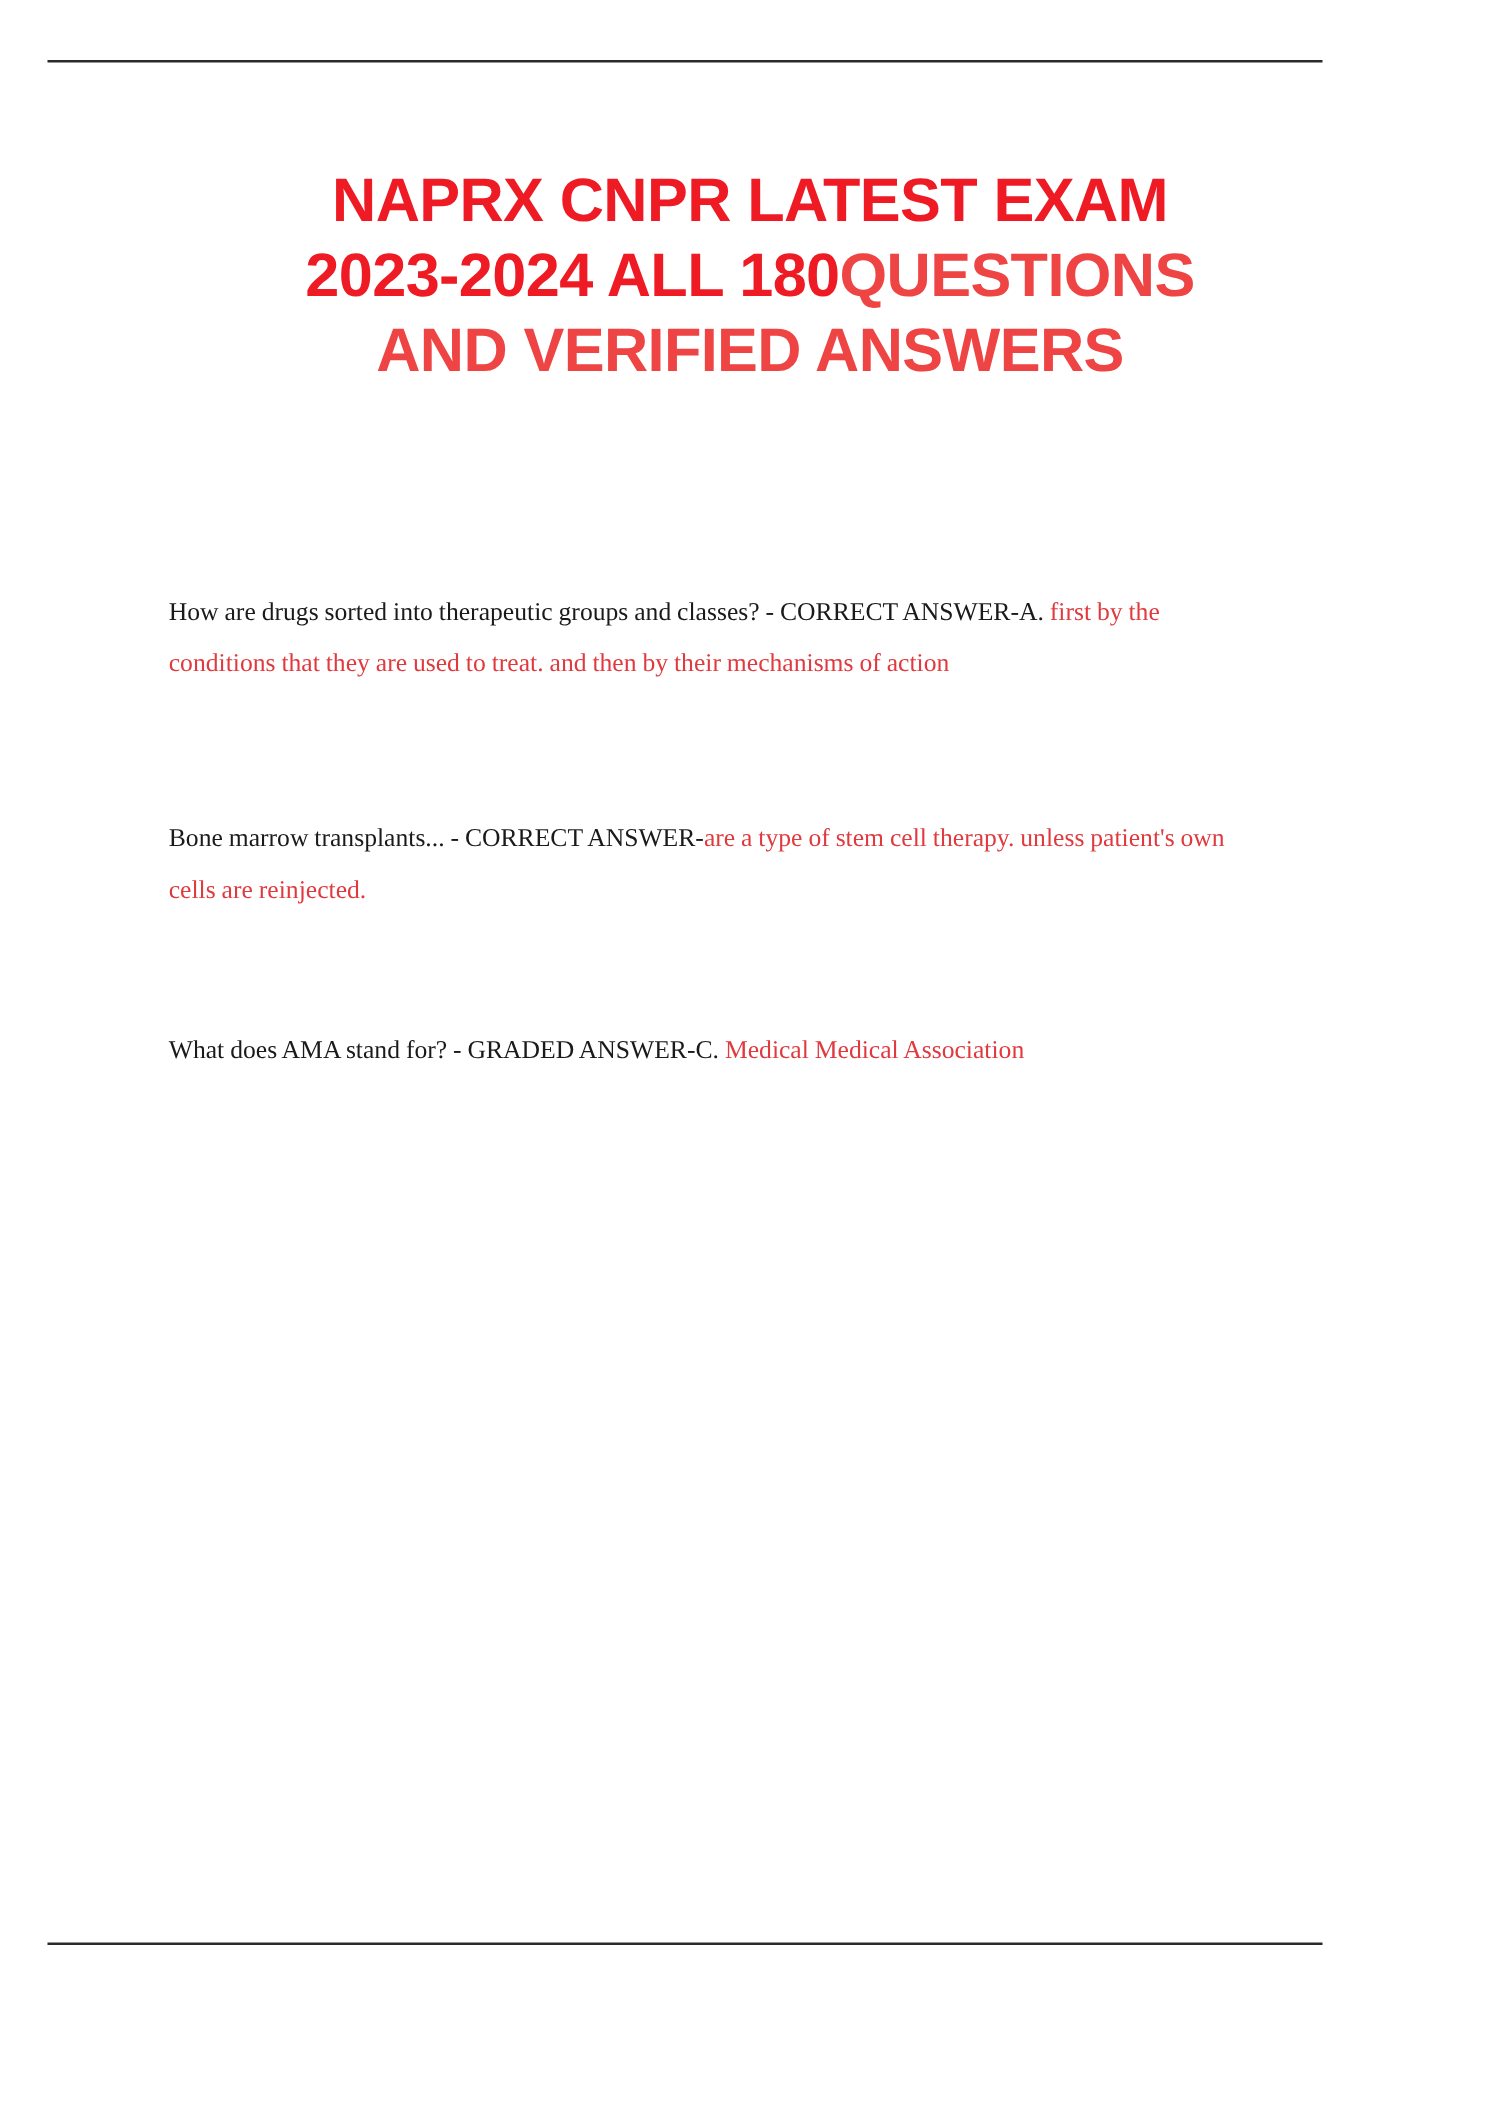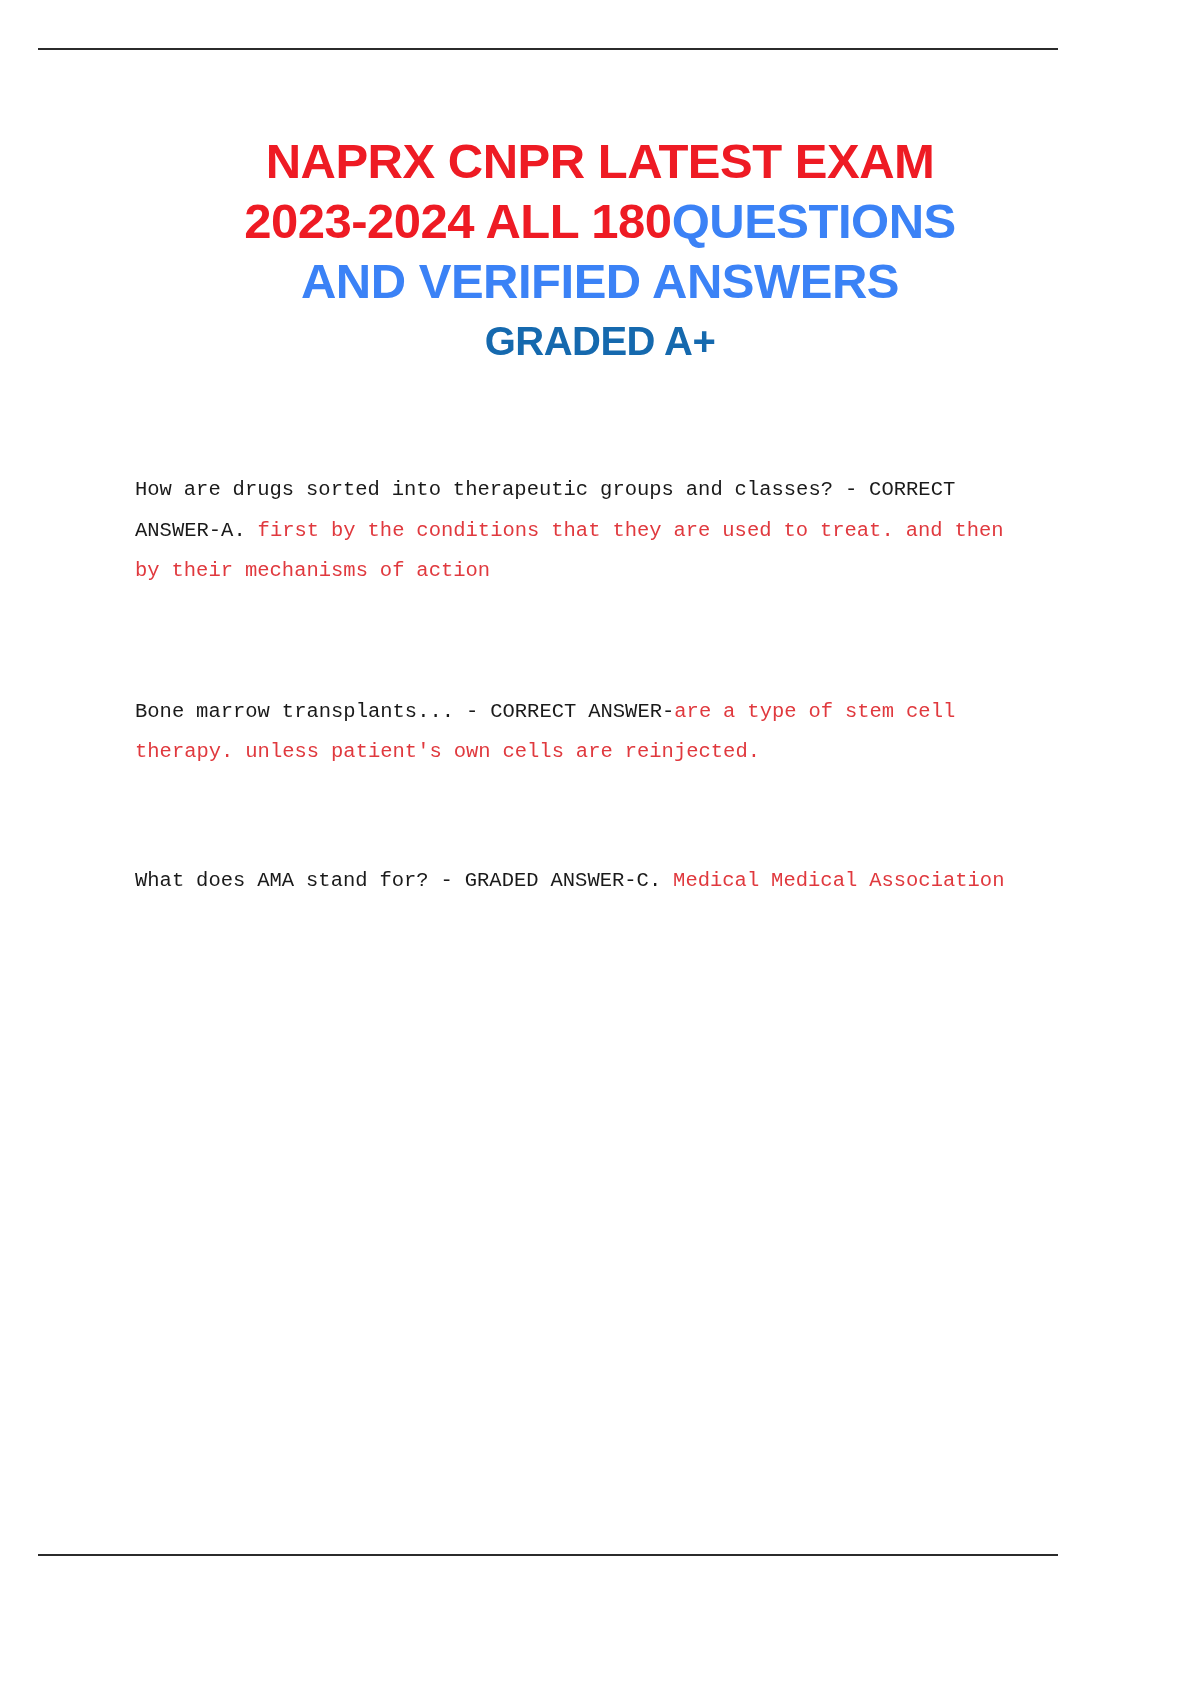--- a/index.html
+++ b/index.html
@@ -49,35 +49,35 @@
     white-space: nowrap;
   }
   .heading .l1, .heading .l2, .heading .l3 {
     font-size: 49px;
   }
   .heading .l4 {
     font-size: 40px;
     margin-top: 6px;
   }
   .c-red   { color: #ee1b24; }
-  .c-green { color: #3b82f6; }
+  .c-green { color: #ef4444; }
   .c-blue  { color: #1569ae; }
 
   
   .body-area {
     position: absolute;
     top: 470px;
     left: 135px;
     width: 870px;
   }
   .qa-block {
     font-size: 20.5px;
     line-height: 1.98;
     color: #1a1a1a;
-    font-family: Liberation Mono, monospace;
+    font-family: Liberation Serif, serif;
     text-align: left;
     word-spacing: -0.4px;
   }
   .qa-block .q { color: #1a1a1a; }
   .qa-block .sep { color: #1a1a1a; }
   .qa-block .a { color: #e0393e; }
 
   .gap-1 { height: 100px; }
   .gap-2 { height: 88px; }
   .gap-3 { height: 120px; }
@@ -93,23 +93,20 @@
 
   <div class="heading">
     <span class="hline l1">
       <span class="c-red">NAPRX CNPR LATEST EXAM</span>
     </span>
     <span class="hline l2">
       <span class="c-red">2023-2024 ALL 180</span><span class="c-green">QUESTIONS</span>
     </span>
     <span class="hline l3">
       <span class="c-green">AND VERIFIED ANSWERS</span>
-    </span>
-    <span class="hline l4">
-      <span class="c-blue">GRADED A+</span>
     </span>
   </div>
 
   <div class="body-area">
 
     <div class="qa-block">
       <span class="q">How are drugs sorted into therapeutic groups and classes?</span><span class="sep"> - CORRECT ANSWER-A.</span><span class="a"> first by the conditions that they are used to treat. and then by their mechanisms of action</span>
     </div>
 
     <div class="gap-1"></div>

